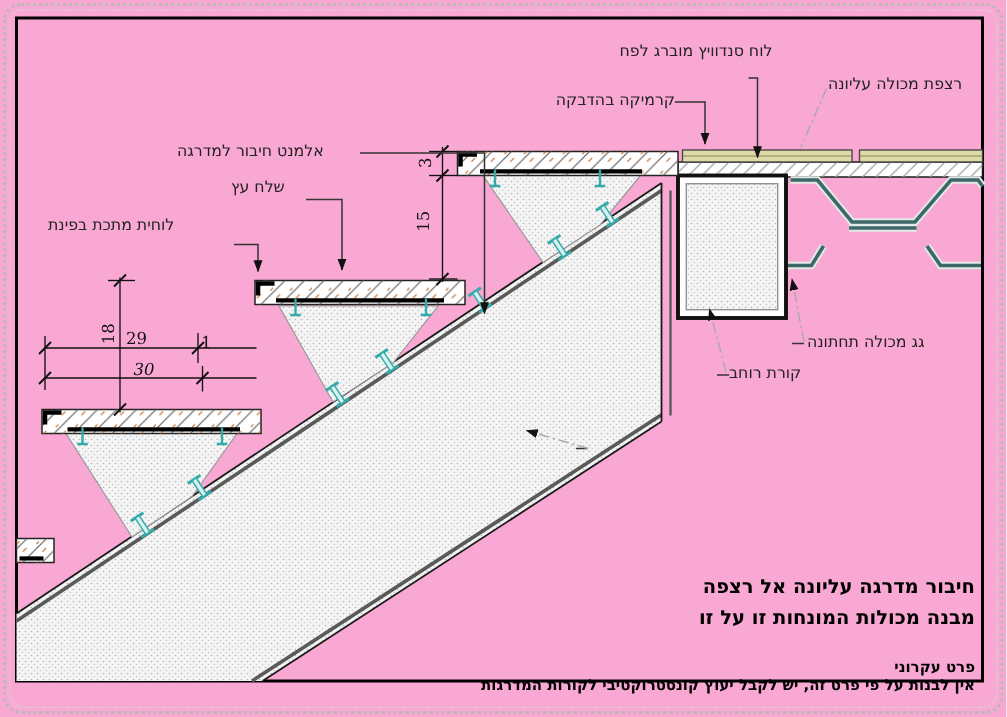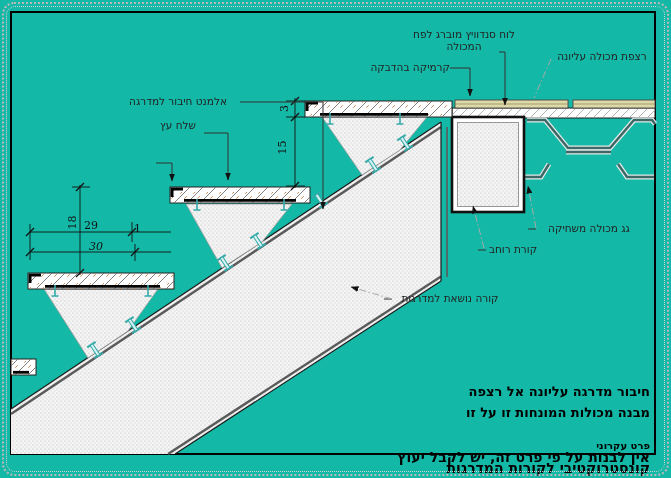--- a/index.html
+++ b/index.html
@@ -1,28 +1,28 @@
 <!DOCTYPE html>
 <html><head>
 <meta charset="utf-8">
 <style>
   html,body{margin:0;padding:0;background:#ffffff;}
-  #stage{position:relative;width:671px;height:478px;background:#14b8a6;overflow:hidden;
+  #stage{position:relative;width:671px;height:478px;background:#f9a8d4;overflow:hidden;
          font-family:"DejaVu Sans",sans-serif;}
   .frame1{position:absolute;inset:2px;border:2px dotted #b9b9b9;border-radius:12px;pointer-events:none;}
   .frame2{position:absolute;inset:6px;border:1px dotted #d4d4d4;border-radius:9px;pointer-events:none;}
   svg{position:absolute;left:0;top:0;}
   .lbl{position:absolute;font-size:10.5px;line-height:11.5px;color:#222;direction:rtl;white-space:nowrap;}
-  .ra{text-align:center;} .ca{text-align:center;}
+  .ra{text-align:left;} .ca{text-align:center;}
   .dim{position:absolute;font-family:"DejaVu Serif",serif;font-size:11px;color:#111;white-space:nowrap;}
   .vdim{transform:rotate(-90deg);transform-origin:center center;text-align:center;}
   #titleblock{position:absolute;right:21px;top:381px;width:340px;direction:rtl;text-align:right;color:#000;}
   .t-main{font-size:13px;font-weight:bold;line-height:21px;}
   .t-note{margin-top:17px;font-size:10px;font-weight:bold;line-height:12px;}
-  .t-warn{font-size:14px;font-weight:bold;line-height:11px;}
+  .t-warn{font-size:10px;font-weight:bold;line-height:11px;}
 </style>
 </head>
 <body>
 
 <div id="stage">
 
   <svg width="671" height="478" viewBox="0 0 671 478">
     <defs>
       <pattern id="stip" width="4" height="4" patternUnits="userSpaceOnUse">
         <rect width="4" height="4" fill="#f4f4f4"></rect>
@@ -180,31 +180,30 @@
       <path d="M484,248 L473,206" stroke="#aaa" stroke-width="1" stroke-dasharray="7 2.5 1.5 2.5" marker-end="url(#ah)"></path>
       <line x1="528" y1="229" x2="536" y2="229" stroke="#333" stroke-width="1"></line>
       <path d="M536,228 L528,186" stroke="#aaa" stroke-width="1" stroke-dasharray="7 2.5 1.5 2.5" marker-end="url(#ah)"></path>
       <line x1="384" y1="299" x2="392" y2="299" stroke="#333" stroke-width="1"></line>
       <path d="M392,299 L351,287" stroke="#aaa" stroke-width="1" stroke-dasharray="7 2.5 1.5 2.5" marker-end="url(#ah)"></path>
     </g>
   </svg>
 
   <div class="lbl ca" style="left:400px;top:29px;width:128px;">
     <span style="display:block">לוח סנדוויץ מוברג לפח</span>
-    <span style="display:block">המכולה</span>
   </div>
   <div class="lbl ra" style="left:374px;top:62px;width:76px;">קרמיקה בהדבקה</div>
   <div class="lbl ra" style="left:552px;top:51px;width:100px;">רצפת מכולה עליונה</div>
   <div class="lbl ra" style="left:118px;top:96px;width:120px;">אלמנט חיבור למדרגה</div>
   <div class="lbl ra" style="left:154px;top:120px;width:48px;">שלח עץ</div>
   <div class="lbl ra" style="left:32px;top:145px;width:121px;">
+    <span style="display:block">לוחית מתכת בפינת</span>
   </div>
   <div class="lbl ra" style="left:486px;top:244px;width:54px;">קורת רוחב</div>
-  <div class="lbl ra" style="left:538px;top:223px;width:102px;">גג מכולה משחיקה</div>
-  <div class="lbl ra" style="left:394px;top:293px;width:112px;">קורה נושאת למדרגות</div>
+  <div class="lbl ra" style="left:538px;top:223px;width:102px;">גג מכולה תחתונה</div>
 
   <div class="dim vdim" style="left:278px;top:102px;width:12px;">3</div>
   <div class="dim vdim" style="left:274px;top:141px;width:17px;">15</div>
   <div class="dim vdim" style="left:64px;top:216px;width:17px;">18</div>
   <div class="dim" style="left:84px;top:219px;">29</div>
   <div class="dim" style="left:89px;top:240px;font-style:italic;">30</div>
   <div class="dim" style="left:134px;top:222px;">1</div>
 
   <div id="titleblock">
     <div class="t-main">חיבור מדרגה עליונה אל רצפה</div>

